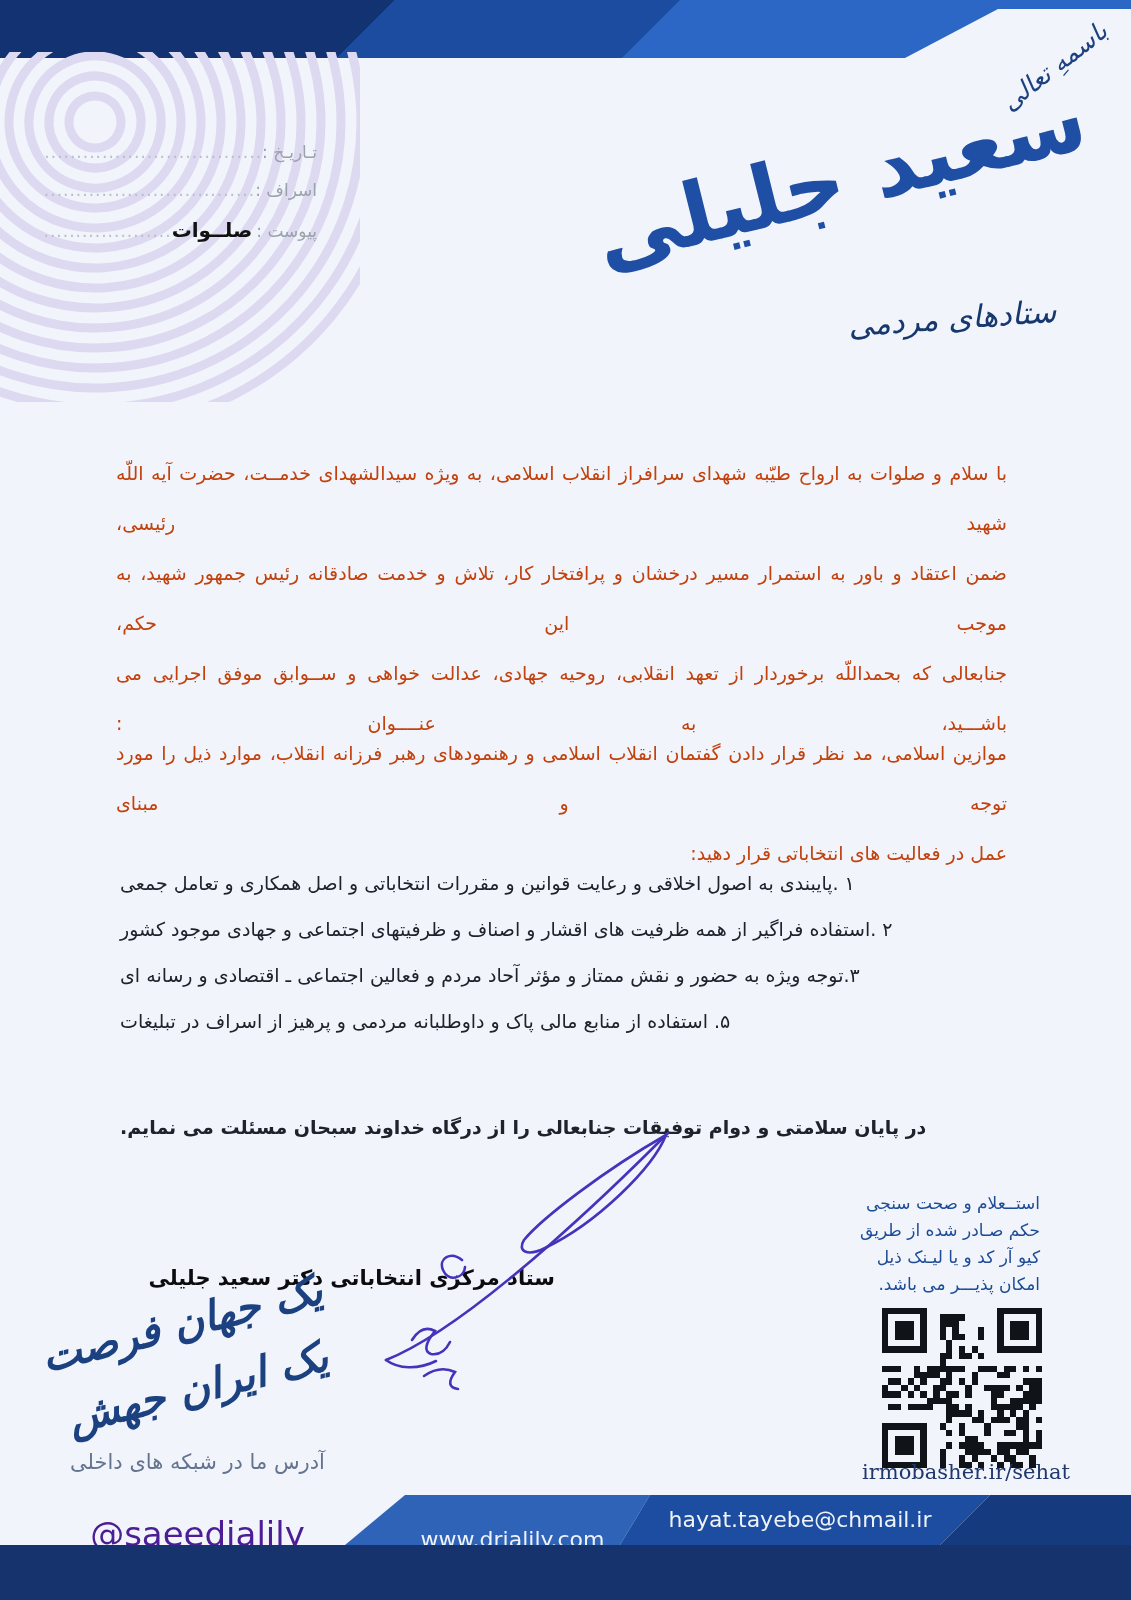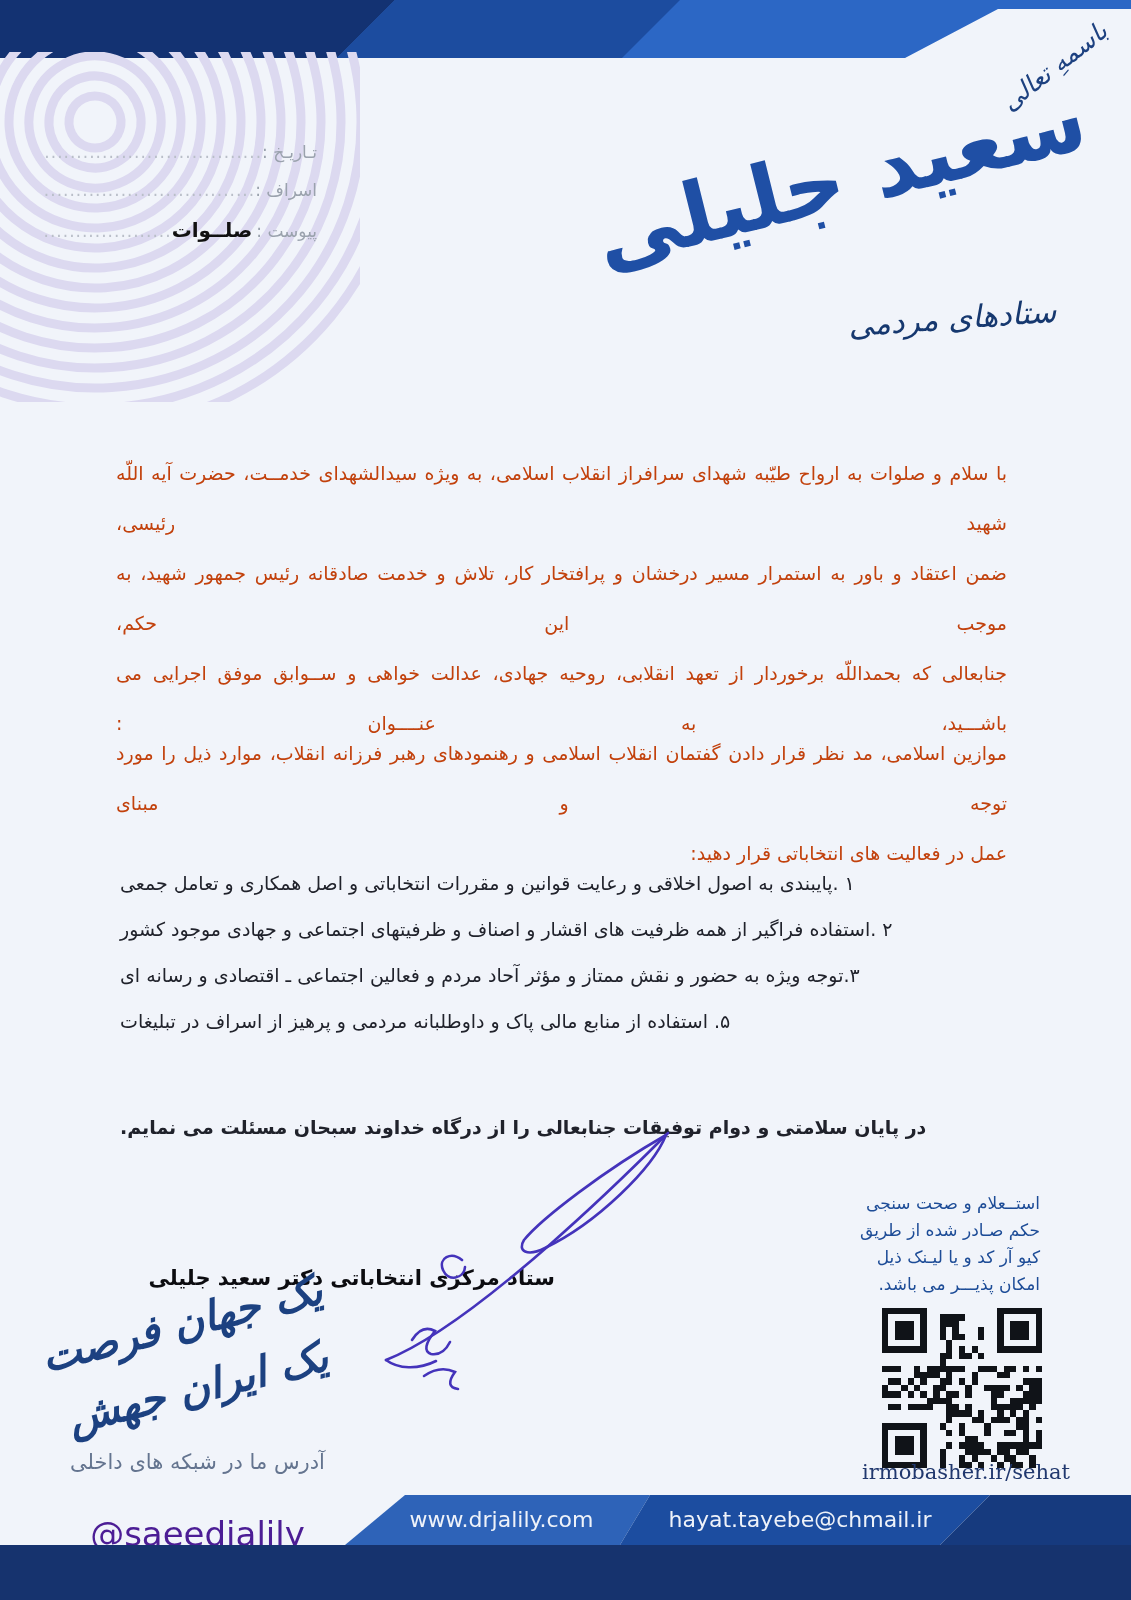--- a/index.html
+++ b/index.html
@@ -50,21 +50,21 @@
     font-family:"DejaVu Serif","Liberation Serif",serif;}
   
   .foot-bands{left:0;top:1495px;width:1131px;height:50px;}
   .foot-bands .bA{position:absolute;inset:0;background:#2e63b8;
     clip-path:polygon(405px 0,650px 0,620px 50px,345px 50px);}
   .foot-bands .bB{position:absolute;inset:0;background:#1c4da0;
     clip-path:polygon(650px 0,990px 0,940px 50px,620px 50px);}
   .foot-bands .bC{position:absolute;inset:0;background:#163a7e;
     clip-path:polygon(990px 0,1131px 0,1131px 50px,940px 50px);}
   .band-text{position:absolute;top:0;height:50px;line-height:50px;color:#eef2f9;font-size:22px;text-align:center;}
-  .www{left:384px;width:235px;}
+  .www{left:395px;width:235px;margin-top:20px;}
   .mail{left:635px;width:330px;}
   .foot-base{left:0;top:1545px;width:1131px;height:55px;background:#16336e;}
 </style>
 </head>
 <body>
 
 <div class="abs top-band">
   <div class="seg1"></div>
   <div class="seg2"></div>
 </div>

